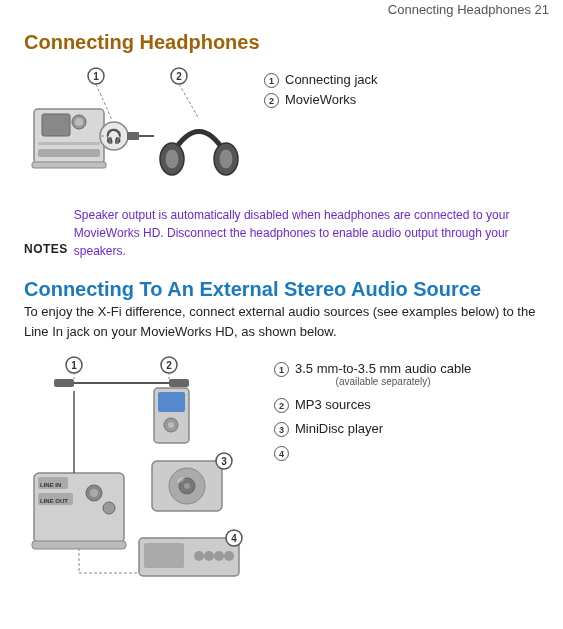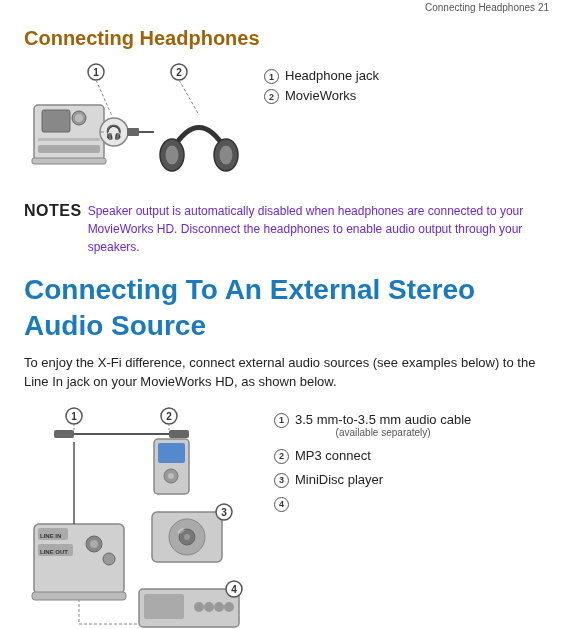--- a/index.html
+++ b/index.html
@@ -18,21 +18,21 @@
       display: flex;
       justify-content: flex-end;
       align-items: center;
       padding: 2px 14px 2px 0;
       border-bottom: none;
       font-size: 10px;
       color: #555;
     }
 
     .page-header-text {
-      font-size: 10px;
+      font-size: 13px;
       color: #555;
     }
 
     
     .content {
       padding: 12px 24px 16px 24px;
     }
 
     
     .section-title {
@@ -75,39 +75,40 @@
     
     .notes-section {
       display: flex;
       align-items: flex-start;
       margin: 8px 0 16px 0;
       font-size: 12px;
     }
 
     .notes-label {
       font-weight: bold;
-      font-size: 16px;
+      font-size: 12px;
       margin-right: 6px;
       white-space: nowrap;
       text-transform: uppercase;
       letter-spacing: 0.5px;
+      margin-top: 36px;
     }
 
     .notes-text {
       font-size: 12px;
       line-height: 1.5;
       color: #6d28d9;
     }
 
     
     .section-title-2 {
-      font-size: 28px;
+      font-size: 20px;
       font-weight: bold;
       color: #1a7abf;
-      margin-bottom: 8px;
+      margin-bottom: 0;
       line-height: 1.3;
     }
 
     .section-intro {
       font-size: 13px;
       line-height: 1.5;
       margin-bottom: 12px;
       color: #222;
     }
 
@@ -196,21 +197,21 @@
         <line x1="72" y1="20" x2="88" y2="56" stroke="#888" stroke-width="1" stroke-dasharray="3,2"></line>
 
         <line x1="155" y1="20" x2="175" y2="55" stroke="#888" stroke-width="1" stroke-dasharray="3,2"></line>
       </svg>
     </div>
 
     <div class="list-area">
       <ol>
         <li>
           <span class="num-circle">1</span>
-          <span>Headphone jack</span>
+          <span>Connecting jack</span>
         </li>
         <li>
           <span class="num-circle">2</span>
           <span>MovieWorks</span>
         </li>
       </ol>
     </div>
   </div>
 
   <div class="notes-section">
@@ -293,21 +294,21 @@
       <ol>
         <li style="margin-bottom:10px; align-items:flex-start;">
           <span class="num-circle">1</span>
           <div>
             <span>3.5 mm-to-3.5 mm audio cable</span>
             <span class="small-text" style="margin-left:0;">(available separately)</span>
           </div>
         </li>
         <li style="margin-bottom:8px;">
           <span class="num-circle">2</span>
-          <span>MP3 connect</span>
+          <span>MP3 sources</span>
         </li>
         <li style="margin-bottom:8px;">
           <span class="num-circle">3</span>
           <span>MiniDisc player</span>
         </li>
         <li>
           <span class="num-circle">4</span>
         </li>
       </ol>
     </div>

